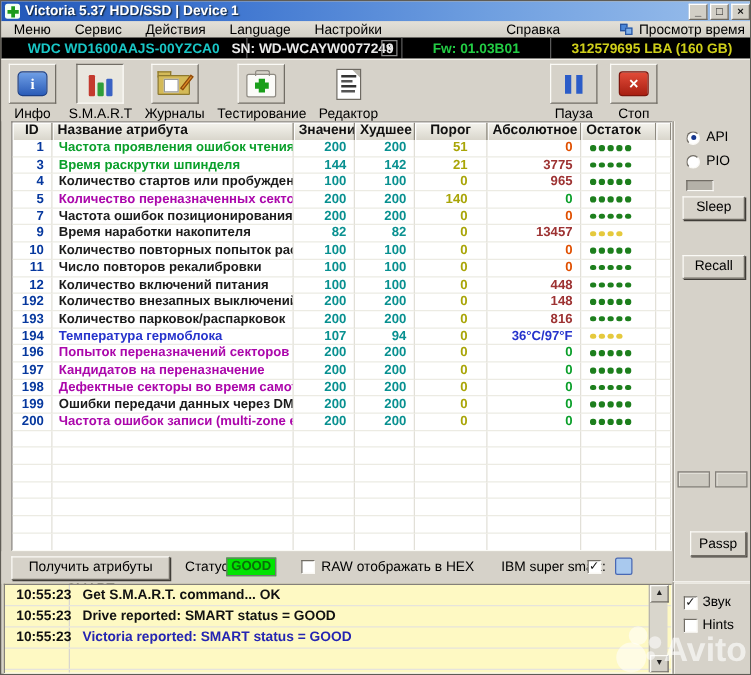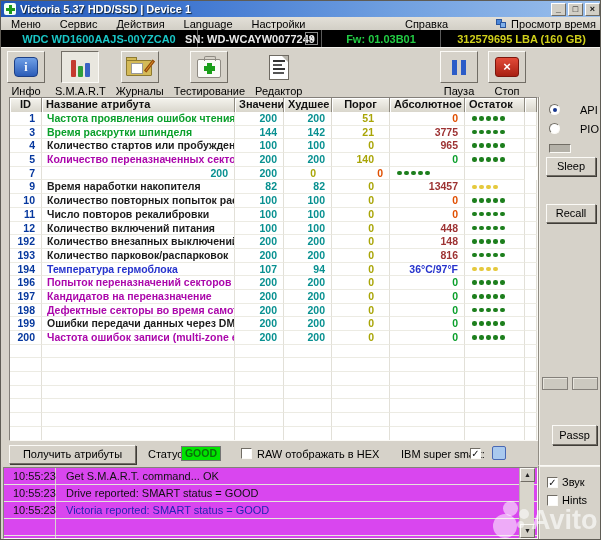--- a/index.html
+++ b/index.html
@@ -139,21 +139,21 @@
   .td-num { text-align:right; padding-right:6px; }
   .td-thr { padding-right:15px; }
   .td-dots { display:flex; align-items:center; gap:2.5px; padding-left:7px; }
   .dot { width:4.5px; height:4.5px; border-radius:50%; display:block; }
   
   .rpanel {
     position:absolute; left:537px; top:96px; width:64px; height:368px;
     background:#d6d2c9; border-left:1px solid #918d84; box-shadow:inset 1px 0 0 #f4f2ec;
     padding-left:1px;
   }
-  .radio-row { display:flex; align-items:flex-start; gap:20px; margin:7px 0 0 9px; }
+  .radio-row { display:flex; align-items:center; gap:5px; margin:7px 0 0 9px; }
   .radio { width:11px; height:11px; border-radius:50%; background:#fff;
     border:1px solid; border-color:#716d65 #fbfaf6 #fbfaf6 #716d65; position:relative; }
   .radio.checked::after { content:""; position:absolute; left:2.5px; top:2.5px;
     width:4px; height:4px; border-radius:50%; background:#16368e; }
   .indicator { margin:9px 0 0 9px; width:22px; height:9px; background:#b4b1a8;
     border:1px solid; border-color:#716d65 #fbfaf6 #fbfaf6 #716d65; }
   .pbtn {
     background:#d6d2c9; border:1px solid; border-color:#fbfaf6 #716d65 #716d65 #fbfaf6;
     box-shadow:1px 1px 0 #403d38; font-size:11px; color:#000; text-align:center;
     font-family:"Liberation Sans",sans-serif;
@@ -185,22 +185,23 @@
     text-align:center; line-height:13px; font-size:10.5px; }
   .cb-raw { position:absolute; left:240px; top:7px; }
   .lbl-raw { position:absolute; left:256px; top:7px; }
   .lbl-ibm { position:absolute; left:400px; top:7px; }
   .cb-ibm { position:absolute; left:469px; top:7px; }
   .blue-square { position:absolute; left:491px; top:5px; width:14px; height:14px;
     background:#a9c9ee; border:1px solid #4868b4; border-radius:2px; }
   
   .log {
     position:absolute; left:2px; top:466px; width:535px; height:72px;
-    background:#d946ef; border:1px solid; border-color:#84807a #fbfaf6 #fbfaf6 #84807a;
+    background:#fef9c3; border:1px solid; border-color:#84807a #fbfaf6 #fbfaf6 #84807a;
     overflow:hidden;
+    font-weight:bold;
   }
   .lrow { display:flex; height:17px; border-bottom:1px solid #e6e4dc; }
   .ltime { width:52px; flex:0 0 auto; border-right:1px solid #d8d6ce;
     text-align:left; padding:2px 0 0 9px; color:#111; }
   .ltext { padding:2px 0 0 10px; white-space:nowrap; overflow:hidden; }
   .scrollbar {
     position:absolute; right:3px; top:0; width:15px; height:70px;
     background:#d9d6cc; border-left:1px solid #b8b5ac;
   }
   .sb-btn { position:absolute; left:0; width:15px; height:14px; background:#d2cfc6;
@@ -398,20 +399,21 @@
             <span class="dot" style="background: rgb(29, 127, 29);"></span>
             <span class="dot" style="background: rgb(29, 127, 29);"></span>
             <span class="dot" style="background: rgb(29, 127, 29);"></span>
             <span class="dot" style="background: rgb(29, 127, 29);"></span>
             <span class="dot" style="background: rgb(29, 127, 29);"></span>
           </div>
           <div class="td"></div>
         </div>
         <div class="trow">
           <div class="td td-id" style="color: rgb(6, 56, 158);">7</div>
+          <div class="td td-name" style="color: rgb(28, 28, 28);">Частота ошибок позиционирования</div>
           <div class="td td-num" style="color: rgb(8, 144, 144);">200</div>
           <div class="td td-num" style="color: rgb(8, 144, 144);">200</div>
           <div class="td td-num td-thr" style="color: rgb(169, 165, 7);">0</div>
           <div class="td td-num" style="color: rgb(224, 79, 0);">0</div>
           <div class="td td-dots">
             <span class="dot" style="background: rgb(29, 127, 29);"></span>
             <span class="dot" style="background: rgb(29, 127, 29);"></span>
             <span class="dot" style="background: rgb(29, 127, 29);"></span>
             <span class="dot" style="background: rgb(29, 127, 29);"></span>
             <span class="dot" style="background: rgb(29, 127, 29);"></span>

